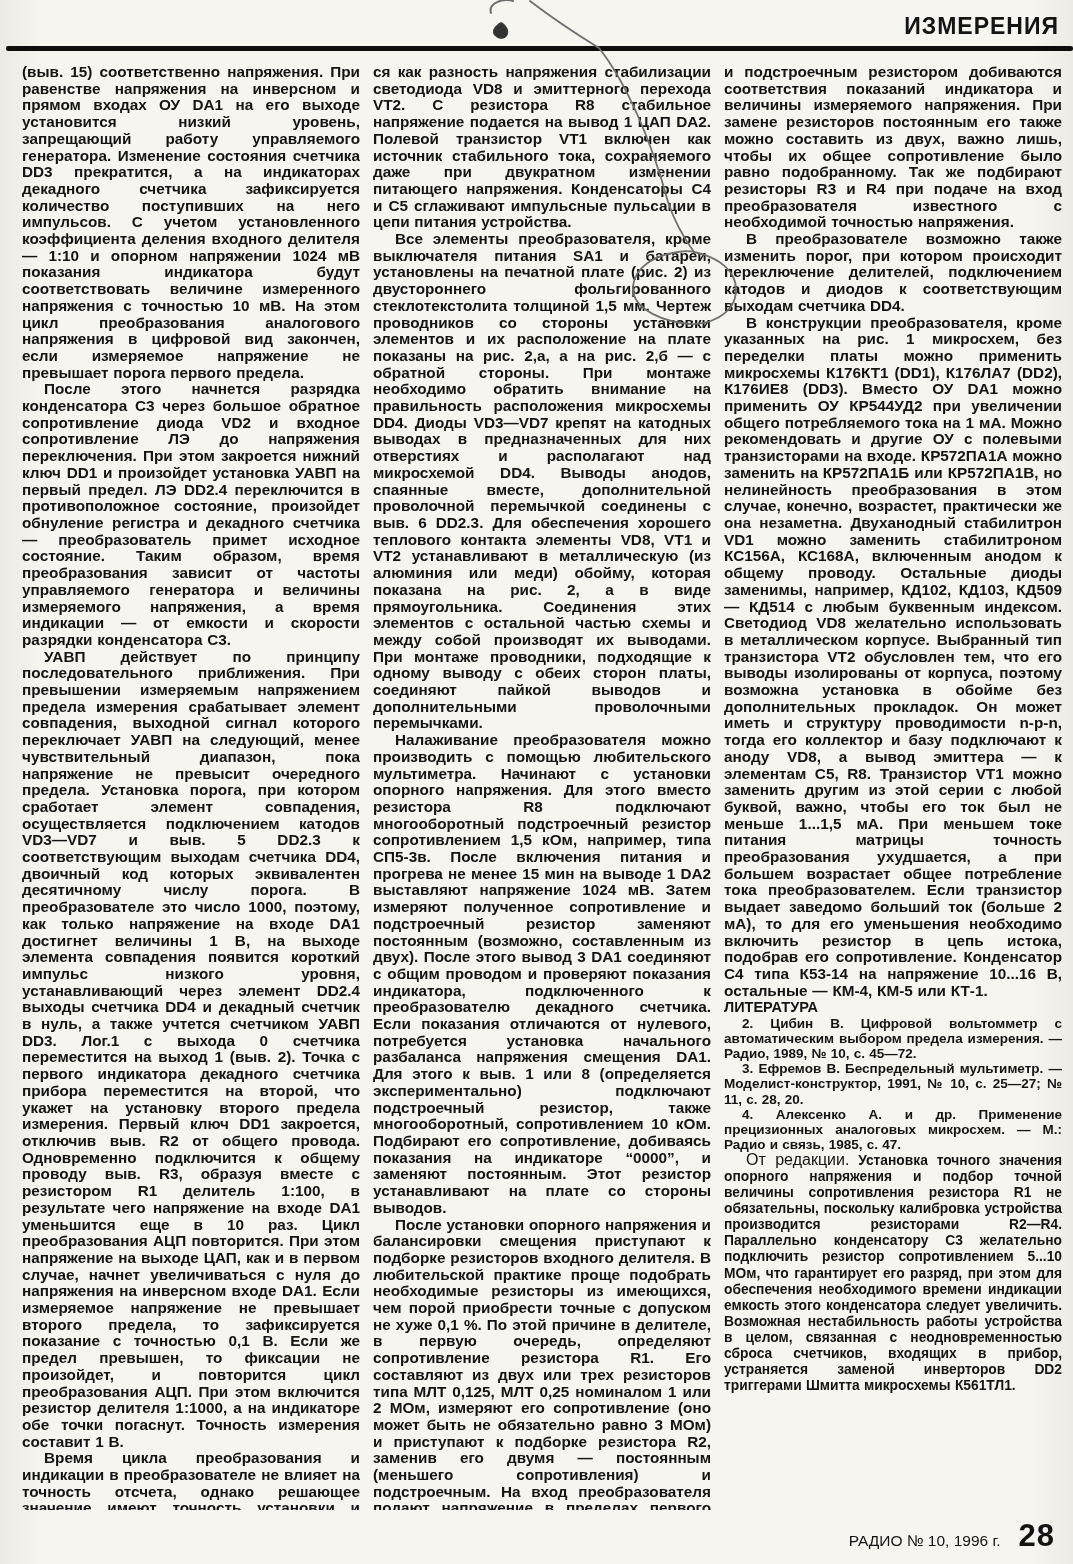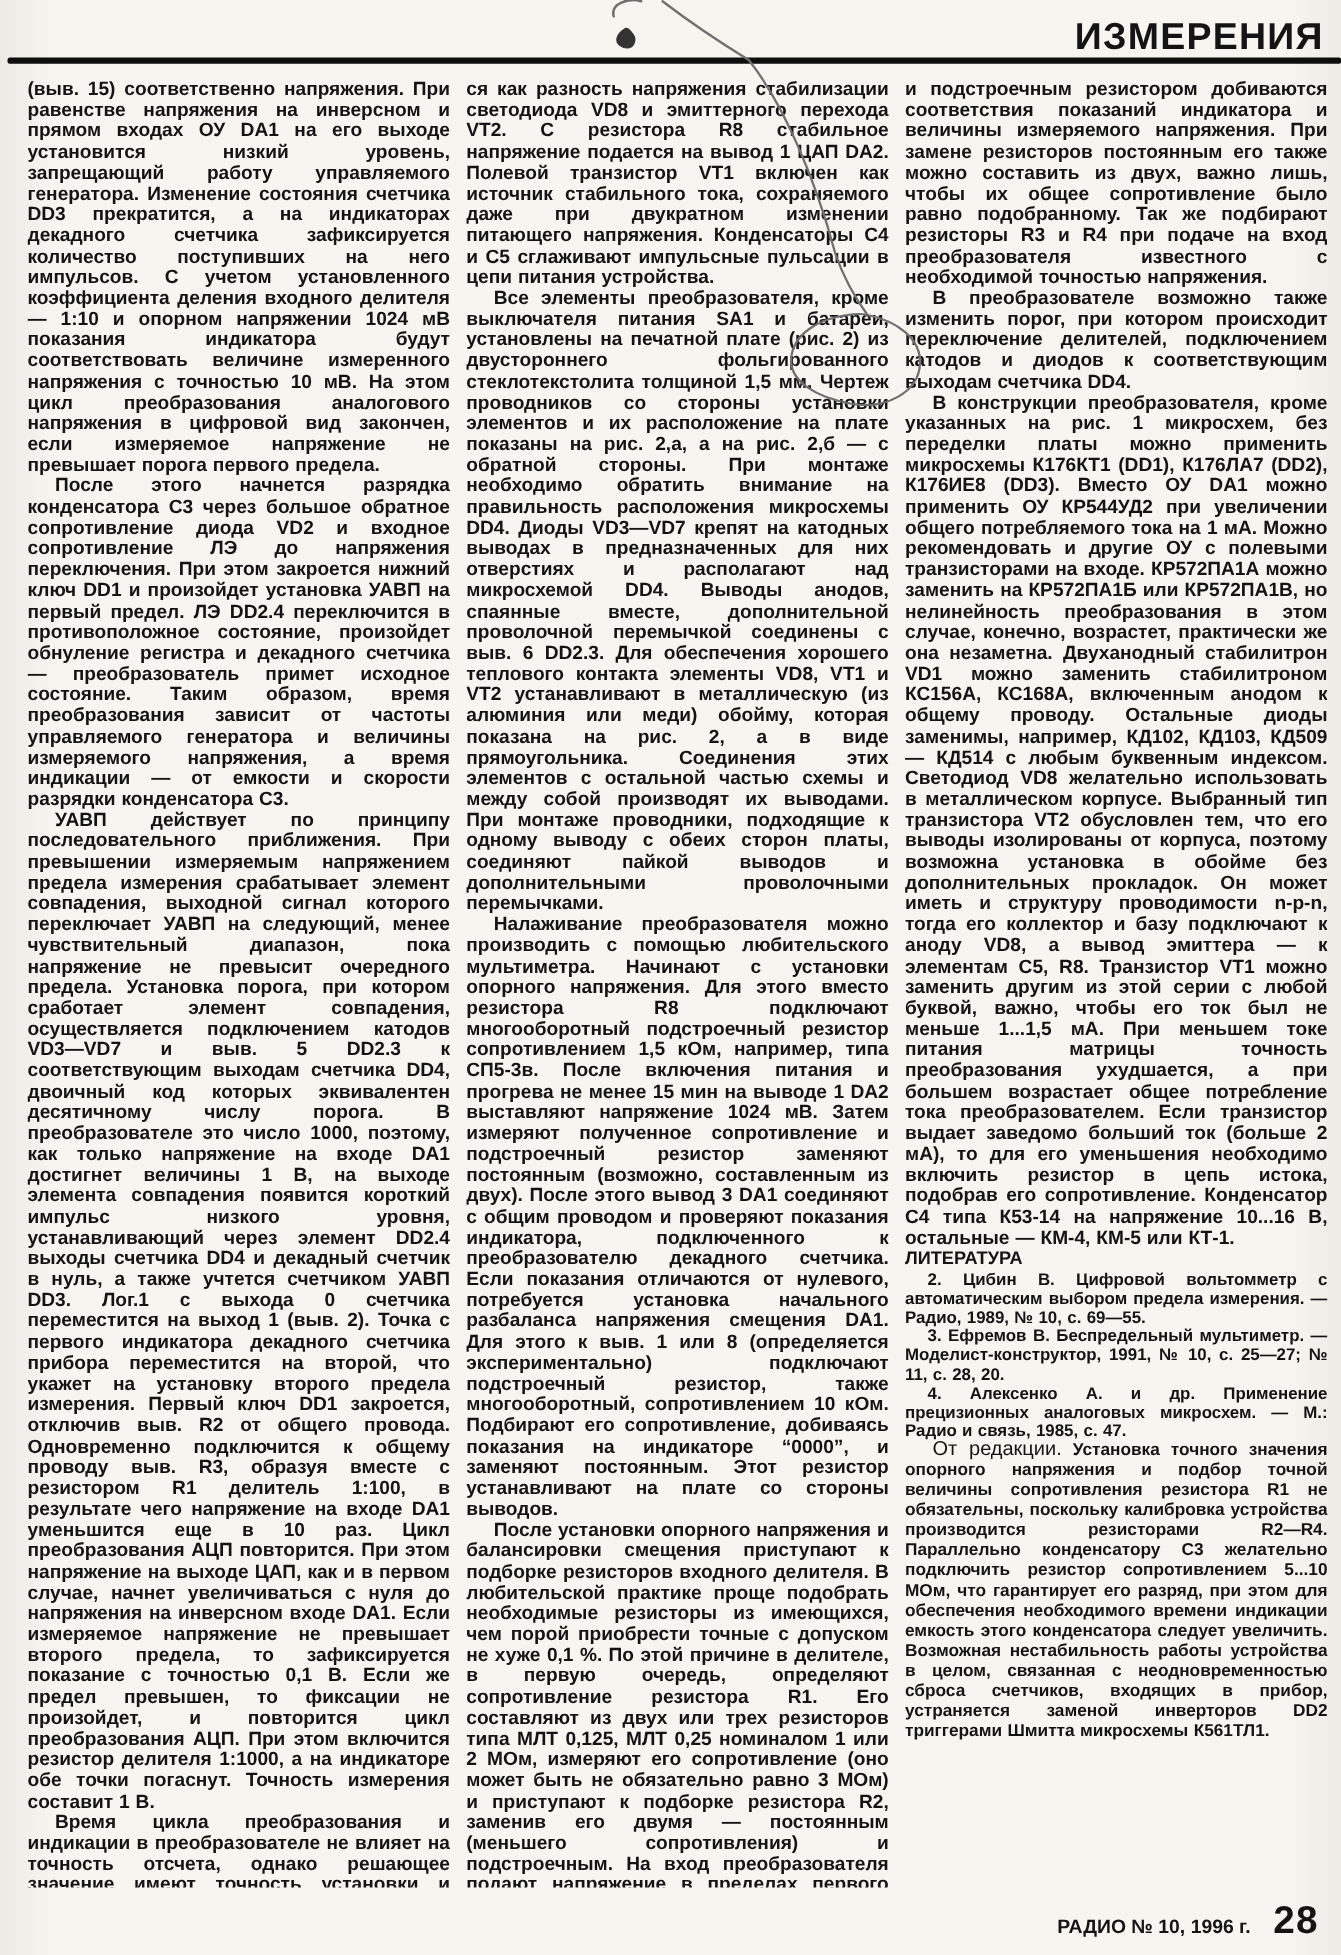--- a/index.html
+++ b/index.html
@@ -8,21 +8,21 @@
     width:1073px;height:1564px;
     margin:0 auto;
     background:#f4f3ee;
     background-image:linear-gradient(90deg, #eceae4 0%, #f6f5f0 4%, #f6f5f0 96%, #edebe5 100%);
     font-family:"Liberation Sans", sans-serif;
     color:#141414;
     overflow:hidden;
   }
   .header-title{
     position:absolute;top:13px;right:14px;
-    font-size:30px;font-weight:bold;letter-spacing:1px;
+    font-size:23px;font-weight:bold;letter-spacing:1px;
   }
   .header-rule{
     position:absolute;top:46px;left:6px;right:0px;
     height:5px;background:#0e0e0e;border-radius:2px;
   }
   .columns{
     position:absolute;top:64px;left:22px;right:11px;bottom:54px;
     display:flex;gap:13px;overflow:hidden;
   }
   .col{
@@ -42,21 +42,21 @@
     font-size:13.5px;line-height:15.1px;text-indent:18px;margin:0;
   }
   .editorial{
     margin-top:18px;font-size:13.8px;line-height:16.1px;text-indent:22px;
   }
   .editorial .lead{font-size:16px;font-weight:normal;}
   .footer{
     position:absolute;bottom:10px;right:18px;
     display:flex;align-items:baseline;gap:18px;
   }
-  .footer .journal{font-size:15.5px;font-weight:bold;}
+  .footer .journal{font-size:15.5px;font-weight:normal;}
   .footer .pagenum{font-size:31px;font-weight:bold;letter-spacing:1px;}
   .pen-overlay{
     position:absolute;left:0;top:0;width:1073px;height:1564px;
     pointer-events:none;
   }
 </style>
 </head>
 <body>
 
 <div class="page">
@@ -79,21 +79,21 @@
       <p class="ind">Налаживание преобразователя можно производить с помощью любительского мультиметра. Начинают с установки опорного напряжения. Для этого вместо резистора R8 подключают многооборотный подстроечный резистор сопротивлением 1,5 кОм, например, типа СП5-3в. После включения питания и прогрева не менее 15 мин на выводе 1 DA2 выставляют напряжение 1024 мВ. Затем измеряют полученное сопротивление и подстроечный резистор заменяют постоянным (возможно, составленным из двух). После этого вывод 3 DA1 соединяют с общим проводом и проверяют показания индикатора, подключенного к преобразователю декадного счетчика. Если показания отличаются от нулевого, потребуется установка начального разбаланса напряжения смещения DA1. Для этого к выв. 1 или 8 (определяется экспериментально) подключают подстроечный резистор, также многооборотный, сопротивлением 10 кОм. Подбирают его сопротивление, добиваясь показания на индикаторе “0000”, и заменяют постоянным. Этот резистор устанавливают на плате со стороны выводов.</p>
       <p class="ind">После установки опорного напряжения и балансировки смещения приступают к подборке резисторов входного делителя. В любительской практике проще подобрать необходимые резисторы из имеющихся, чем порой приобрести точные с допуском не хуже 0,1 %. По этой причине в делителе, в первую очередь, определяют сопротивление резистора R1. Его составляют из двух или трех резисторов типа МЛТ 0,125, МЛТ 0,25 номиналом 1 или 2 МОм, измеряют его сопротивление (оно может быть не обязательно равно 3 МОм) и приступают к подборке резистора R2, заменив его двумя — постоянным (меньшего сопротивления) и подстроечным. На вход преобразователя подают напряжение в пределах первого поддиапазона (можно подать опорное напряжение этого же преобразователя)</p>
     </div>
 
     <div class="col">
       <p>и подстроечным резистором добиваются соответствия показаний индикатора и величины измеряемого напряжения. При замене резисторов постоянным его также можно составить из двух, важно лишь, чтобы их общее сопротивление было равно подобранному. Так же подбирают резисторы R3 и R4 при подаче на вход преобразователя известного с необходимой точностью напряжения.</p>
       <p class="ind">В преобразователе возможно также изменить порог, при котором происходит переключение делителей, подключением катодов и диодов к соответствующим выходам счетчика DD4.</p>
       <p class="ind">В конструкции преобразователя, кроме указанных на рис. 1 микросхем, без переделки платы можно применить микросхемы К176КТ1 (DD1), К176ЛА7 (DD2), К176ИЕ8 (DD3). Вместо ОУ DA1 можно применить ОУ КР544УД2 при увеличении общего потребляемого тока на 1 мА. Можно рекомендовать и другие ОУ с полевыми транзисторами на входе. КР572ПА1А можно заменить на КР572ПА1Б или КР572ПА1В, но нелинейность преобразования в этом случае, конечно, возрастет, практически же она незаметна. Двуханодный стабилитрон VD1 можно заменить стабилитроном КС156А, КС168А, включенным анодом к общему проводу. Остальные диоды заменимы, например, КД102, КД103, КД509 — КД514 с любым буквенным индексом. Светодиод VD8 желательно использовать в металлическом корпусе. Выбранный тип транзистора VT2 обусловлен тем, что его выводы изолированы от корпуса, поэтому возможна установка в обойме без дополнительных прокладок. Он может иметь и структуру проводимости n-p-n, тогда его коллектор и базу подключают к аноду VD8, а вывод эмиттера — к элементам С5, R8. Транзистор VT1 можно заменить другим из этой серии с любой буквой, важно, чтобы его ток был не меньше 1...1,5 мА. При меньшем токе питания матрицы точность преобразования ухудшается, а при большем возрастает общее потребление тока преобразователем. Если транзистор выдает заведомо больший ток (больше 2 мА), то для его уменьшения необходимо включить резистор в цепь истока, подобрав его сопротивление. Конденсатор С4 типа К53-14 на напряжение 10...16 В, остальные — КМ-4, КМ-5 или КТ-1.</p>
 
       <p class="lit-heading">ЛИТЕРАТУРА</p>
-      <p class="lit-item">2. Цибин В. Цифровой вольтомметр с автоматическим выбором предела измерения. — Радио, 1989, № 10, с. 69—55.</p>
+      <p class="lit-item">2. Цибин В. Цифровой вольтомметр с автоматическим выбором предела измерения. — Радио, 1989, № 10, с. 45—72.</p>
       <p class="lit-item">3. Ефремов В. Беспредельный мультиметр. — Моделист-конструктор, 1991, № 10, с. 25—27; № 11, с. 28, 20.</p>
       <p class="lit-item">4. Алексенко А. и др. Применение прецизионных аналоговых микросхем. — М.: Радио и связь, 1985, с. 47.</p>
 
       <p class="editorial"><span class="lead">От редакции.</span><span> Установка точного значения опорного напряжения и подбор точной величины сопротивления резистора R1 не обязательны, поскольку калибровка устройства производится резисторами R2—R4. Параллельно конденсатору С3 желательно подключить резистор сопротивлением 5...10 МОм, что гарантирует его разряд, при этом для обеспечения необходимого времени индикации емкость этого конденсатора следует увеличить. Возможная нестабильность работы устройства в целом, связанная с неодновременностью сброса счетчиков, входящих в прибор, устраняется заменой инверторов DD2 триггерами Шмитта микросхемы К561ТЛ1.</span></p>
     </div>
 
   </div>
 
   <svg class="pen-overlay" viewBox="0 0 1073 1564" xmlns="http://www.w3.org/2000/svg">
 

